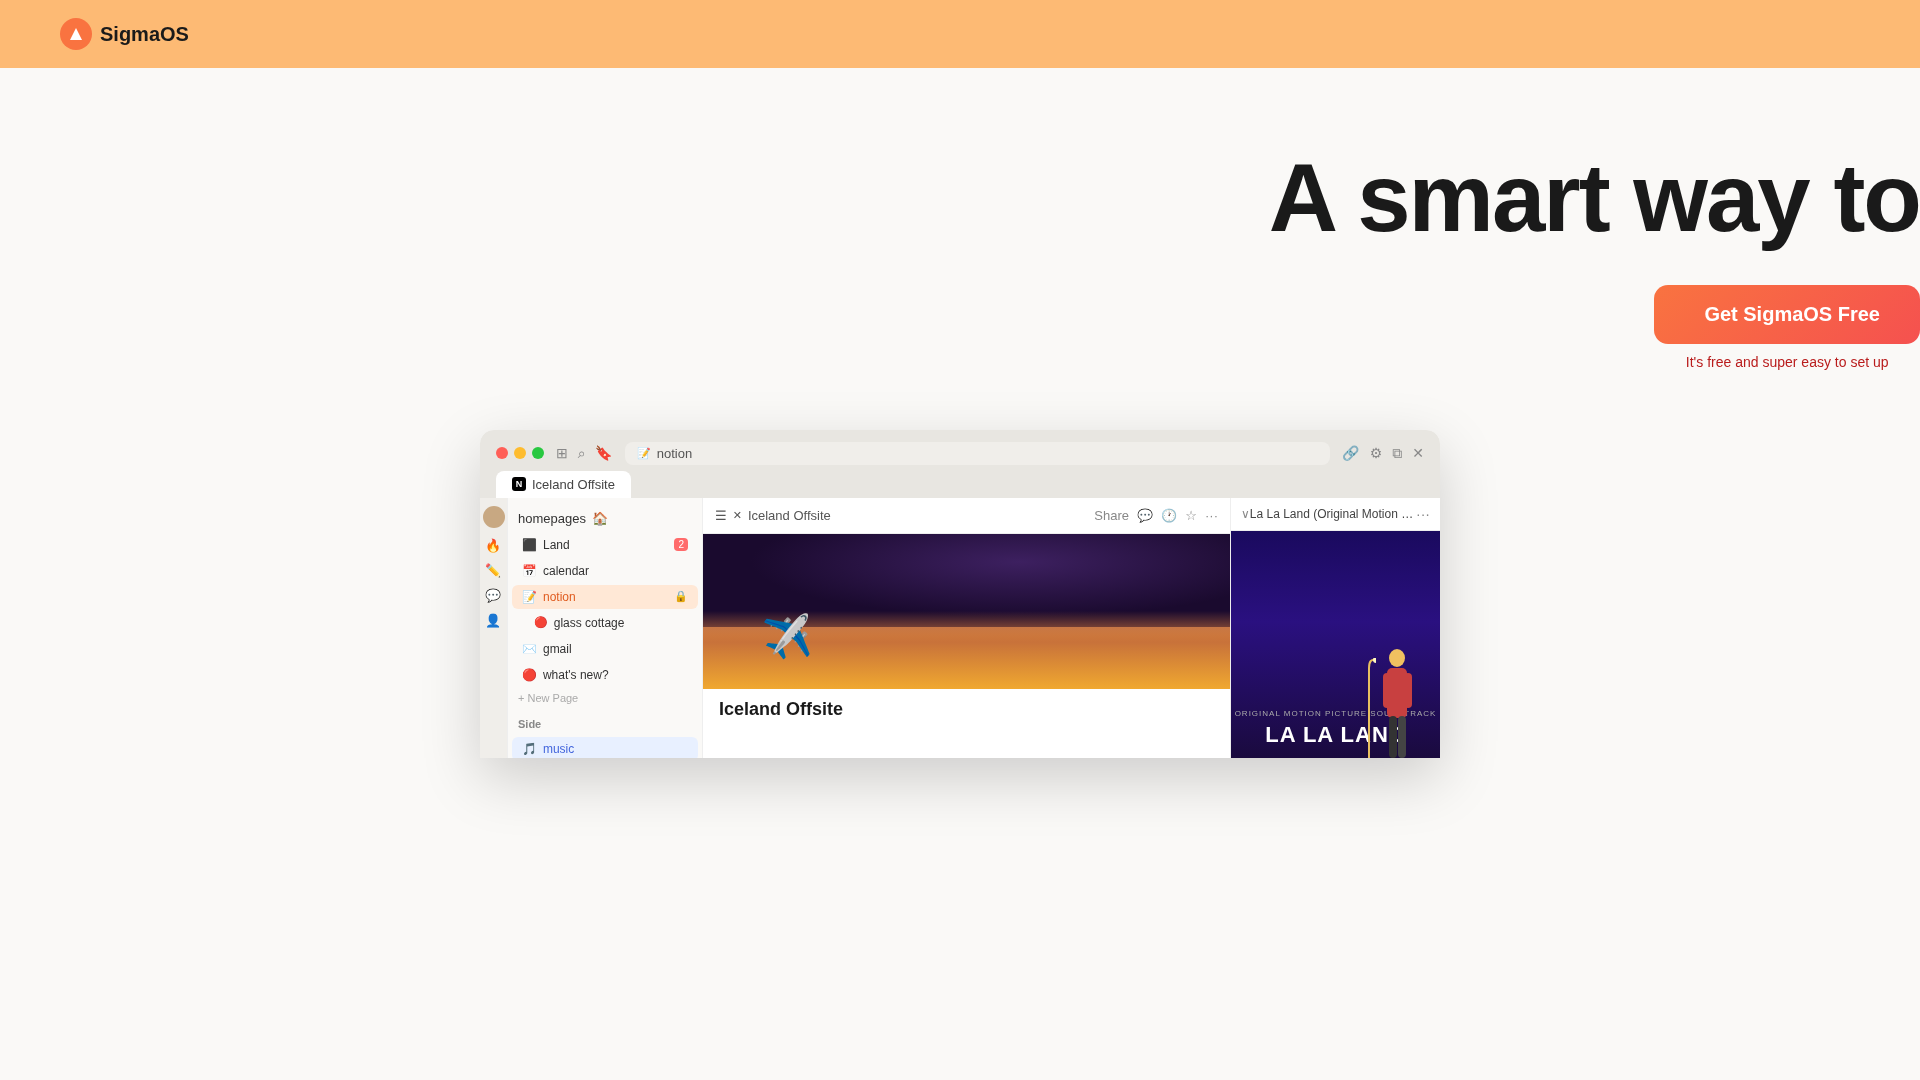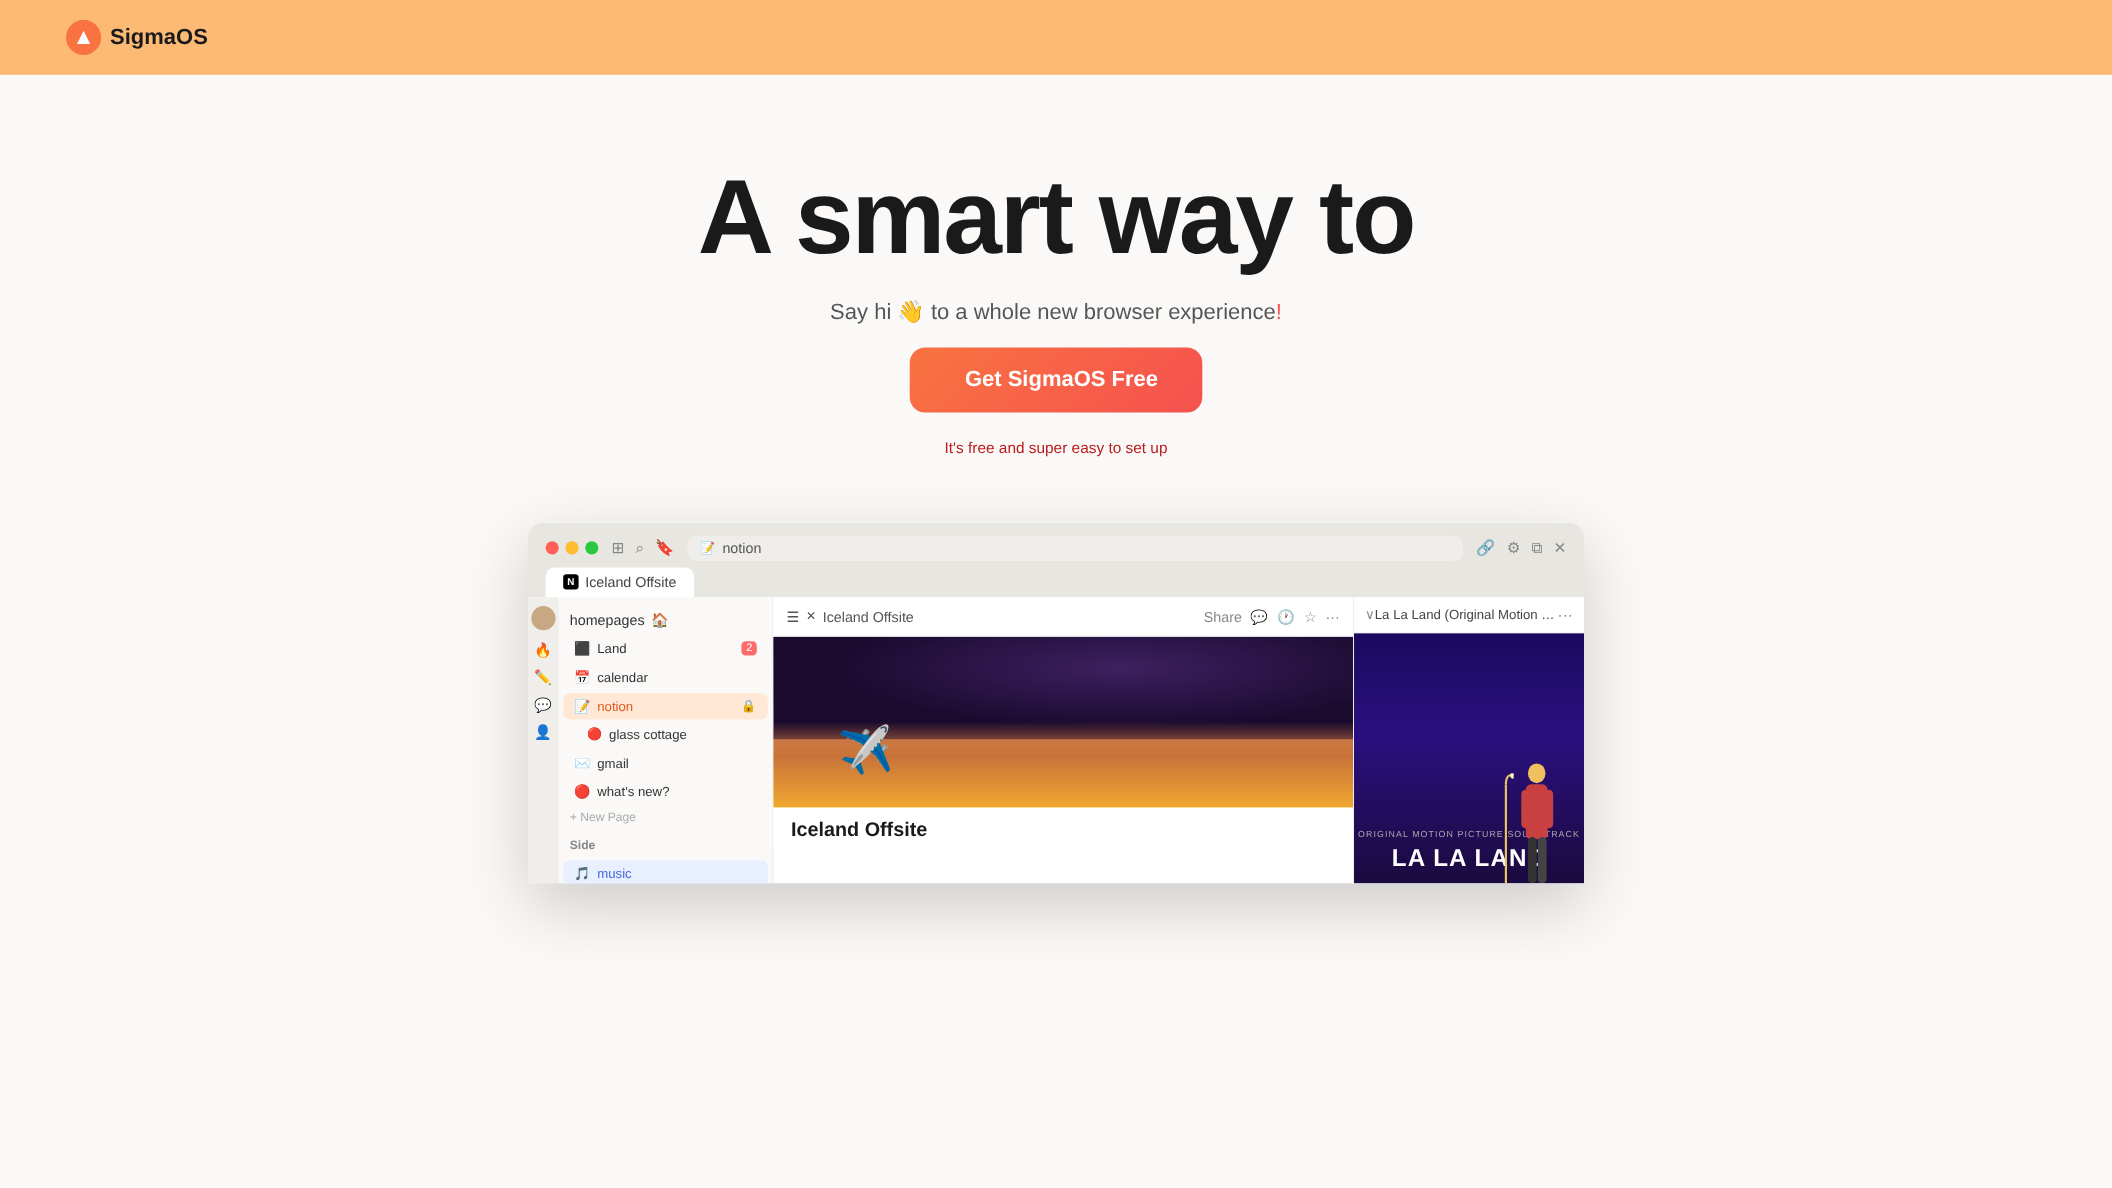--- a/index.html
+++ b/index.html
@@ -59,21 +59,21 @@
       padding: 12px 24px;
       font-size: 16px;
       font-weight: 600;
       cursor: pointer;
     }
 
     
     .hero {
       display: flex;
       flex-direction: column;
-      align-items: center;
+      align-items: flex-end;
       text-align: center;
       padding-top: 80px;
       padding-bottom: 40px;
     }
 
     .hero-title {
       font-size: 96px;
       font-weight: 800;
       line-height: 1.05;
       color: #1a1a1a;
@@ -82,25 +82,25 @@
     }
 
     .hero-subtitle {
       margin-top: 22px;
       font-size: 20px;
       color: #555;
     }
     .hero-subtitle .exclaim { color: #f5514f; }
 
     .hero-cta-wrap {
-      margin-top: 20px;
+      margin-top: 36px;
       display: flex;
       flex-direction: column;
       align-items: center;
-      gap: 24px;
+      gap: 10px;
     }
 
     .hero-cta-btn {
       background: linear-gradient(135deg, #f97340, #f5514f);
       color: white;
       border: none;
       border-radius: 14px;
       padding: 18px 40px;
       font-size: 20px;
       font-weight: 600;
@@ -451,23 +451,20 @@
       <path d="M10 22 L16 10 L22 22 Z" fill="white"></path>
     </svg>
     <span class="logo-text">SigmaOS</span>
   </div>
 </nav>
 
 <section class="hero">
   <h1 class="hero-title">
     <span>A smart way to</span><br>
   </h1>
-  <p class="hero-subtitle">
-    <span>Say hi </span><span>👋</span><span> to a whole new browser experience</span><span class="exclaim">!</span>
-  </p>
   <div class="hero-cta-wrap">
     <button class="hero-cta-btn">
       <span class="apple-icon"></span>
       <span>Get SigmaOS Free</span>
     </button>
     <span class="hero-cta-sub">It's free and super easy to set up</span>
   </div>
 </section>
 
 <div class="browser-wrap">

